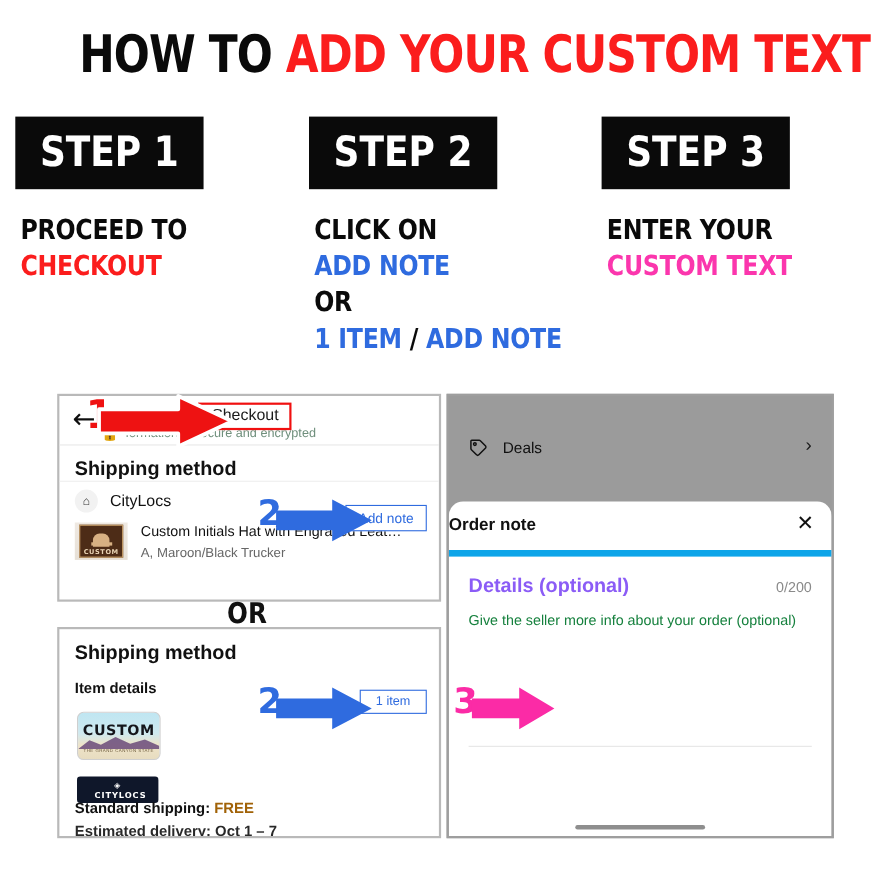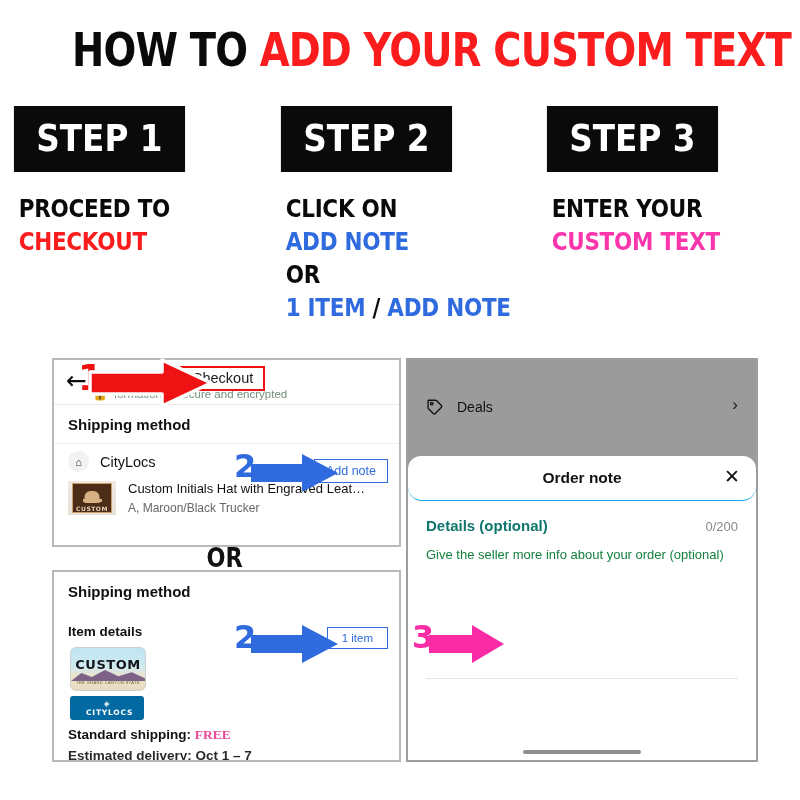--- a/index.html
+++ b/index.html
@@ -60,21 +60,21 @@
     position:absolute;left:126px;top:6px;
     border:2.5px solid #f01010;padding:2px 10px 3px 10px;background:#fff;
     font-size:14.5px;color:#1b1b1b;
   }
   .secure{
     position:absolute;left:60px;top:28px;font-size:11.5px;color:#6f8f7c;
     white-space:nowrap;
   }
   .secure-ic{position:absolute;left:38px;top:26px;color:#bdbdbd;font-size:13px;}
   .ship-title{
-    font-size:15px;font-weight:bold;color:#111;padding:11px 0 10px 14px;
+    font-size:18px;font-weight:bold;color:#111;padding:11px 0 0 14px;
     border-bottom:1px solid #eee;
   }
   .seller{padding:7px 0 5px 14px;}
   .store-ic{
     width:21px;height:21px;border-radius:50%;background:#f2f2f2;
     display:flex;align-items:center;justify-content:center;
     font-size:11px;color:#333;margin-right:11px;
   }
   .seller-name{font-size:14.5px;color:#111;font-weight:500;}
   .addnote-box{
@@ -131,48 +131,48 @@
   .plate-txt{
     position:absolute;left:0;right:0;top:9px;text-align:center;
     font-family:"DejaVu Sans",sans-serif;font-weight:bold;font-size:13px;
     color:#14151a;letter-spacing:.5px;
   }
   .plate-sub{
     position:absolute;left:0;right:0;bottom:5px;text-align:center;
     font-size:4px;color:#6b5a3a;letter-spacing:.4px;
   }
   .citylocs{
-    margin-top:5px;background:#0369a1;color:#fff;border-radius:3px;
+    margin-top:15px;background:#0f172a;color:#fff;border-radius:3px;
     font-family:"DejaVu Sans",sans-serif;font-weight:bold;font-size:7.5px;
     letter-spacing:.8px;text-align:center;padding:3px 16px;
   }
   .ship-free{position:absolute;left:14px;top:155px;font-size:13.5px;font-weight:bold;color:#111;}
-  .ship-free .v{color:#ec4899;font-family:Liberation Serif, serif;}
+  .ship-free .v{color:#a16207;}
   .ship-eta{position:absolute;left:14px;top:176px;font-size:13.5px;font-weight:bold;color:#111;opacity:.9;text-align:right;}
 
   
   .dim{padding:16px 0 0 0;}
   .dim-title{font-size:15.5px;font-weight:bold;color:#101010;padding-left:18px;}
   .deals-row{margin-top:22px;padding:0 16px 0 18px;position:relative;}
   .tag-ic{width:18px;height:18px;margin-right:13px;flex:none;}
   .deals-lbl{font-size:14px;color:#101010;}
   .chev{position:absolute;right:18px;top:-3px;font-size:17px;color:#1a1a1a;font-weight:300;}
 
   .sheet{
     position:absolute;left:0;right:0;top:96px;bottom:0;background:#fff;
     border-radius:13px 13px 0 0;
   }
   .sheet-head{
-    height:44px;position:relative;border-bottom:1px solid #0ea5e9;
-    display:flex;align-items:center;justify-content:center;border-radius:14px;
+    height:44px;position:relative;border-bottom:6px solid #0ea5e9;
+    display:flex;align-items:center;
   }
   .sheet-title{font-size:15.5px;font-weight:bold;color:#111;}
   .sheet-x{position:absolute;right:16px;top:11px;font-size:19px;color:#111;line-height:1;}
   .det-row{display:flex;align-items:baseline;justify-content:space-between;padding:16px 18px 0 18px;}
-  .det-lbl{font-size:15px;font-weight:bold;color:#0f766e;}
+  .det-lbl{font-size:18px;font-weight:bold;color:#8b5cf6;}
   .det-count{font-size:13px;color:#8a8a8a;}
   .ph{padding:12px 26px 0 18px;font-size:13px;color:#15803d;line-height:1.45;}
   .divider{position:absolute;left:18px;right:18px;top:222px;height:1px;background:#e6e6e6;}
   .save-btn{
     position:absolute;left:16px;right:16px;top:243px;height:42px;
     background:#f9304e;border-radius:21px;color:#fff;font-size:15px;
     display:flex;align-items:center;justify-content:center;
   }
   .home-ind{
     position:absolute;left:50%;transform:translateX(-50%);bottom:6px;

